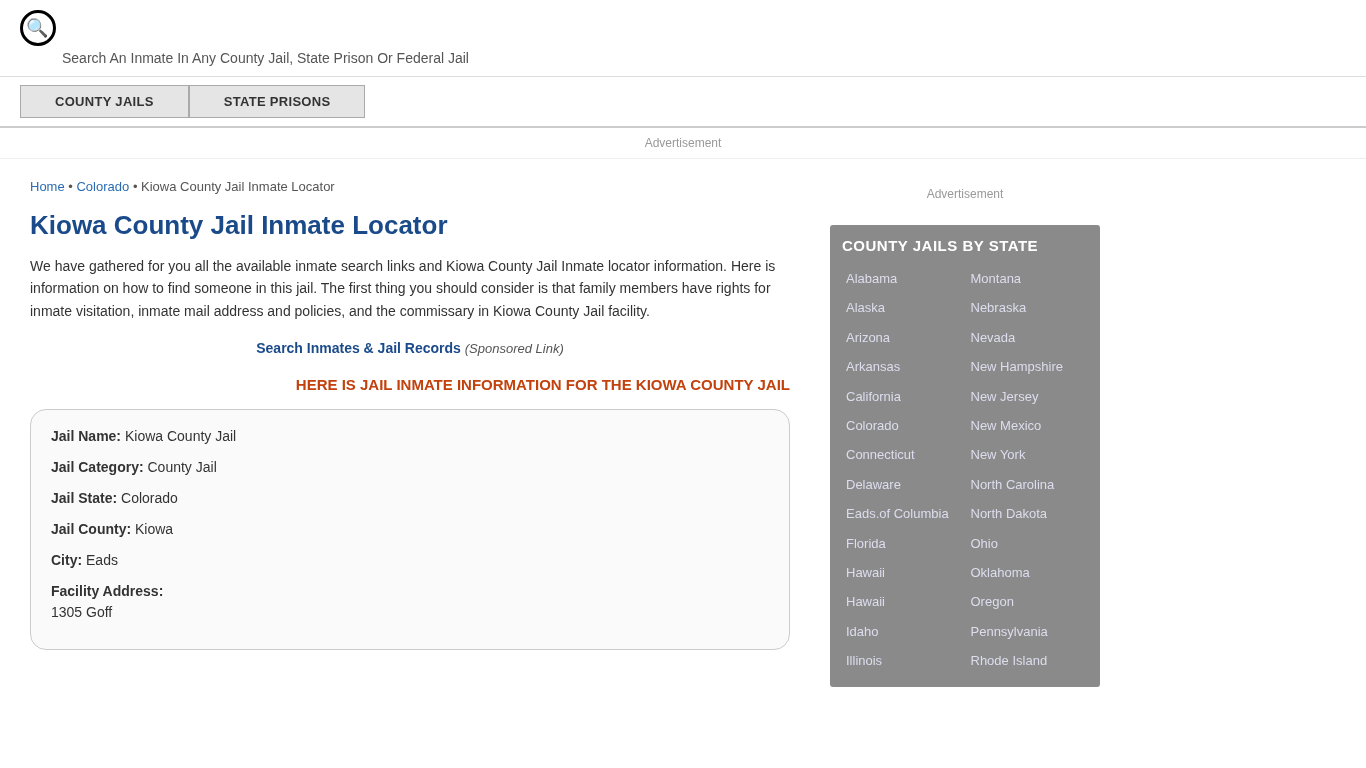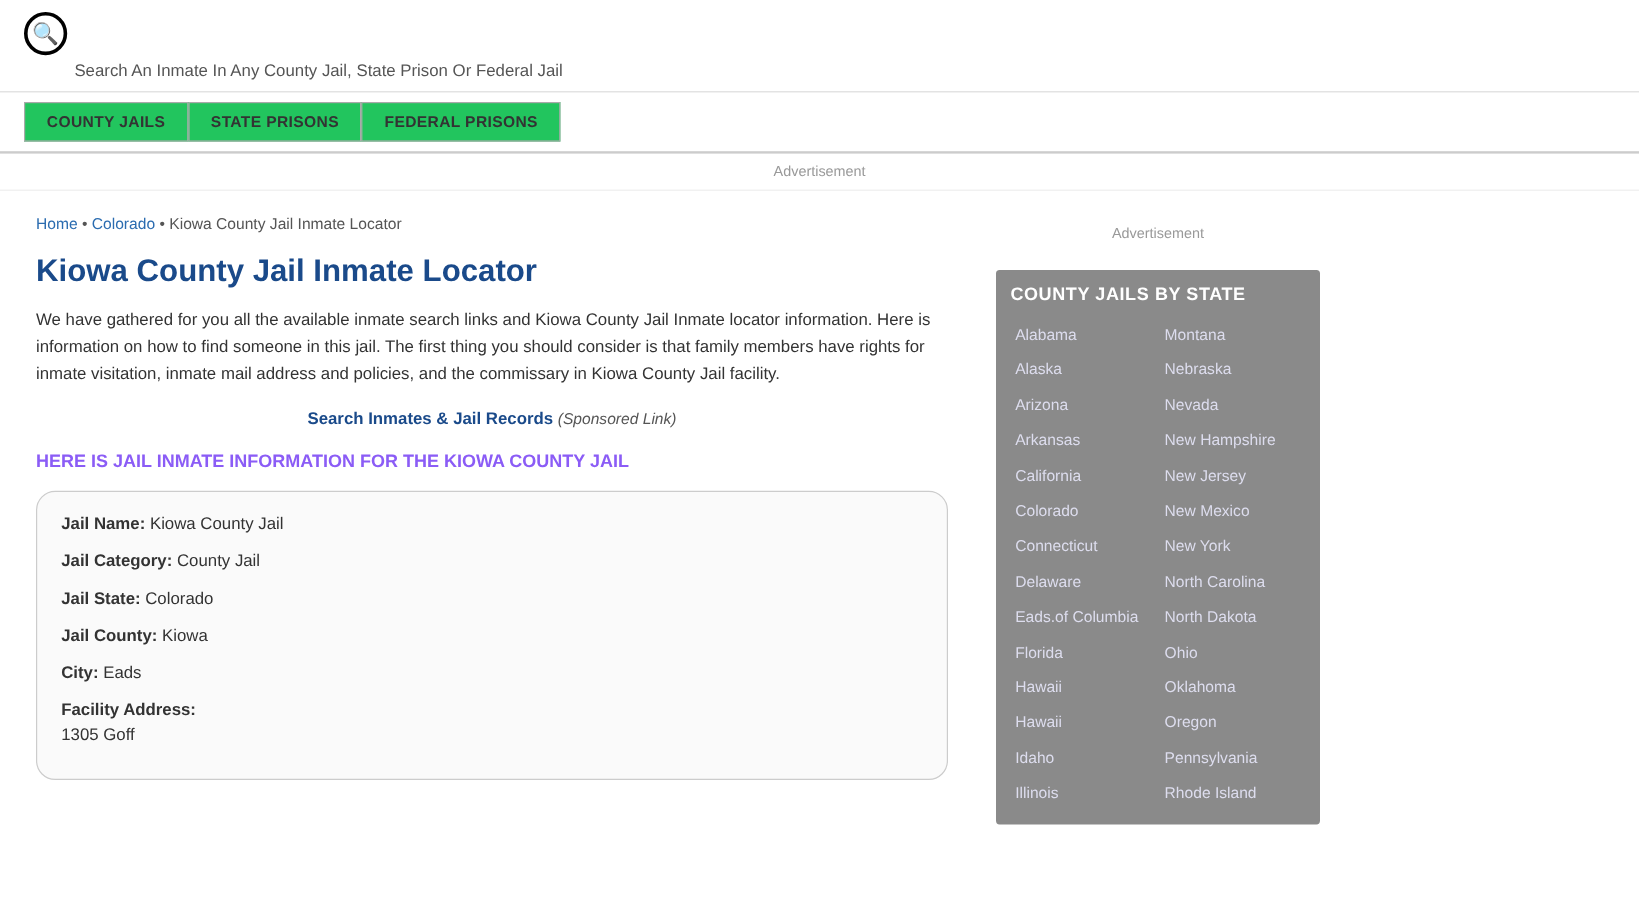--- a/index.html
+++ b/index.html
@@ -13,21 +13,21 @@
       display: flex; align-items: center; justify-content: center;
       font-size: 18px; font-weight: bold; margin-right: 6px; flex-shrink: 0;
     }
     #logo-text { font-size: 28px; font-weight: bold; font-style: italic; color: #000; font-family: Georgia, serif; }
     #tagline { font-size: 14px; color: #555; margin-left: 42px; }
 
     
     #nav { padding: 8px 20px; border-bottom: 2px solid #ccc; }
     #nav-buttons { display: flex; gap: 0; }
     .nav-btn {
-      border: 1px solid #aaa; padding: 8px 18px; background: #22c55e;
+      border: 1px solid #aaa; padding: 8px 34px; background: #e5e5e5;
       font-size: 13px; font-weight: bold; color: #333; cursor: pointer;
       letter-spacing: 0.3px;
     }
 
     
     #ad-banner { text-align: center; padding: 8px; color: #999; font-size: 12px; border-bottom: 1px solid #eee; }
 
     
     #main-layout { display: flex; padding: 0; }
 
@@ -43,21 +43,21 @@
 
     
     #description { font-size: 14px; line-height: 1.6; color: #333; margin-bottom: 18px; }
 
     
     #sponsored-link { text-align: center; margin-bottom: 20px; }
     #sponsored-link a { color: #1a4a8a; font-weight: bold; text-decoration: none; font-size: 14px; }
     #sponsored-link .sponsored-text { color: #555; font-style: italic; font-size: 13px; }
 
     
-    #section-heading { font-size: 15px; font-weight: bold; color: #8b5cf6; text-transform: uppercase; margin-bottom: 16px; }
+    #section-heading { font-size: 15px; font-weight: bold; color: #c2410c; text-transform: uppercase; margin-bottom: 16px; text-align: right; }
 
     
     #info-box { border: 1px solid #ccc; border-radius: 16px; padding: 16px 20px; background: #fafafa; }
     .info-row { margin-bottom: 10px; font-size: 14px; line-height: 1.5; }
     .info-label { font-weight: bold; }
 
     
     #sidebar { width: 300px; padding: 20px 20px 20px 10px; flex-shrink: 0; }
     #sidebar-ad { text-align: center; color: #999; font-size: 12px; margin-bottom: 16px; padding: 8px; }
 
@@ -78,21 +78,20 @@
   <div id="logo-area">
     <div id="logo-icon">🔍</div>
   </div>
   <div id="tagline">Search An Inmate In Any County Jail, State Prison Or Federal Jail</div>
 </div>
 
 <div id="nav">
   <div id="nav-buttons">
     <button class="nav-btn">COUNTY JAILS</button>
     <button class="nav-btn">STATE PRISONS</button>
-    <button class="nav-btn">FEDERAL PRISONS</button>
   </div>
 </div>
 
 <div id="ad-banner">Advertisement</div>
 
 <div id="main-layout">
 
   <div id="content">
 
     <div id="breadcrumb">

